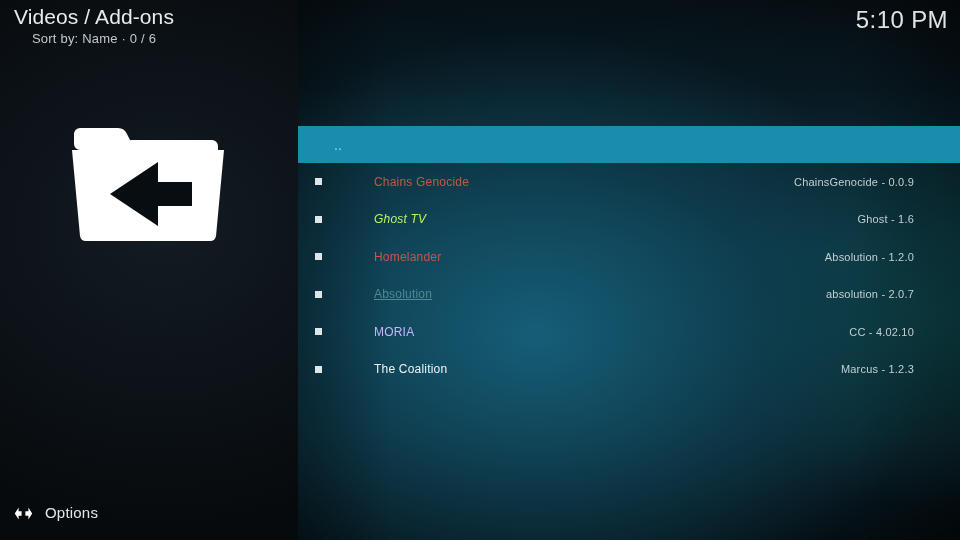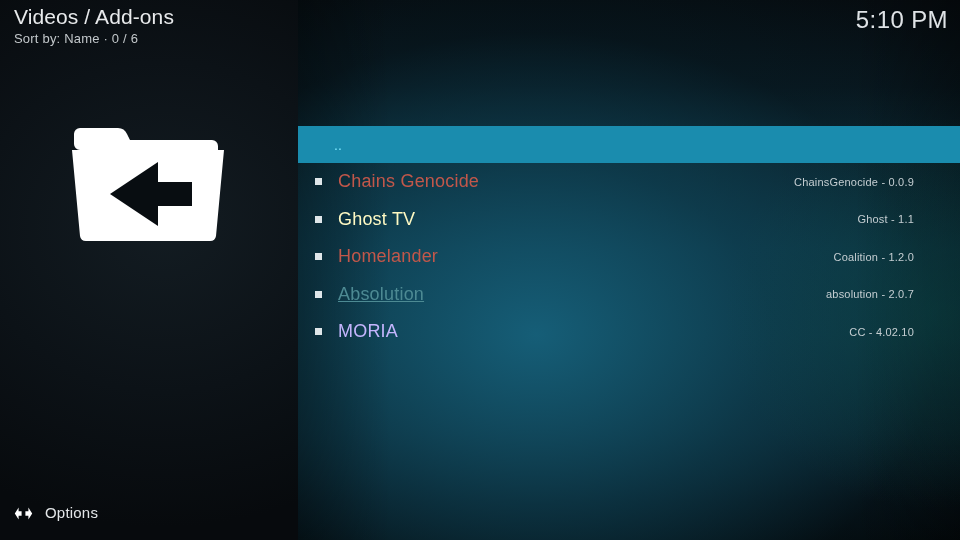--- a/index.html
+++ b/index.html
@@ -41,20 +41,21 @@
     letter-spacing: .1px;
     line-height: 26px;
     white-space: nowrap;
   }
   #sort-info {
     margin-top: 1px;
     font-size: 13px;
     color: #c3c8cb;
     letter-spacing: .2px;
     white-space: nowrap;
+    margin-left: 18px;
   }
 
   
   #folder-icon-wrap {
     position: absolute;
     left: 62px; top: 104px;
     width: 180px; height: 140px;
   }
   #folder-icon-wrap svg { display:block; width:100%; height:100%; }
 
@@ -143,24 +144,25 @@
     background: #dfe6e9;
     flex: 0 0 auto;
     margin-right: 16px;
     margin-left: 3px;
   }
   .list-row.selected .row-bullet {
     visibility: hidden;
     margin-right: 16px;
   }
   .row-label {
-    font-size: 18px;
+    font-size: 12px;
     letter-spacing: .2px;
     white-space: nowrap;
     flex: 0 0 auto;
+    margin-left: 36px;
   }
   .row-version {
     margin-left: auto;
     font-size: 11px;
     color: #c5ced2;
     letter-spacing: .2px;
     white-space: nowrap;
   }
   .list-row.selected .row-label {
     color: #7fe8ff;
@@ -214,34 +216,39 @@
           <span class="row-label" style="color: rgb(127, 232, 255);">..</span>
           <span class="row-version"></span>
         </div>
         <div class="list-row">
           <span class="row-bullet"></span>
           <span class="row-label" style="color: rgb(194, 87, 74);">Chains Genocide</span>
           <span class="row-version">ChainsGenocide - 0.0.9</span>
         </div>
         <div class="list-row">
           <span class="row-bullet"></span>
-          <span class="row-label" style="color: #fef9c3;">Ghost TV</span>
-          <span class="row-version">Ghost - 1.1</span>
+          <span class="row-label" style="color: #bef264; font-style: italic;">Ghost TV</span>
+          <span class="row-version">Ghost - 1.6</span>
         </div>
         <div class="list-row">
           <span class="row-bullet"></span>
           <span class="row-label" style="color: rgb(194, 87, 74);">Homelander</span>
-          <span class="row-version">Coalition - 1.2.0</span>
+          <span class="row-version">Absolution - 1.2.0</span>
         </div>
         <div class="list-row">
           <span class="row-bullet"></span>
           <span class="row-label" style="color: rgb(77, 138, 147); text-decoration: underline;">Absolution</span>
           <span class="row-version">absolution - 2.0.7</span>
         </div>
         <div class="list-row">
           <span class="row-bullet"></span>
           <span class="row-label" style="color: #c4b5fd;">MORIA</span>
           <span class="row-version">CC - 4.02.10</span>
         </div>
+        <div class="list-row">
+          <span class="row-bullet"></span>
+          <span class="row-label" style="color: rgb(238, 243, 245);">The Coalition</span>
+          <span class="row-version">Marcus - 1.2.3</span>
+        </div>
       </div>
   </div>
 
 </div>
 
 </body></html>

